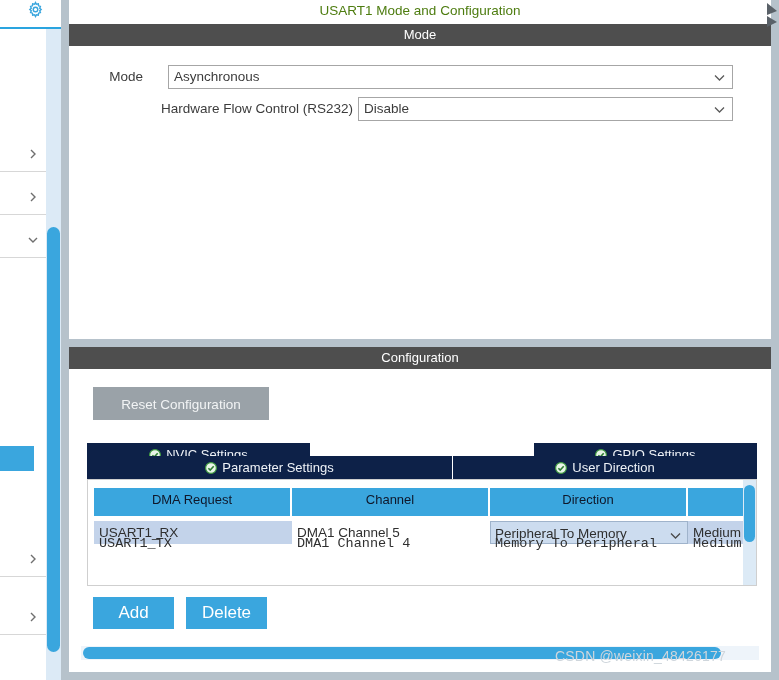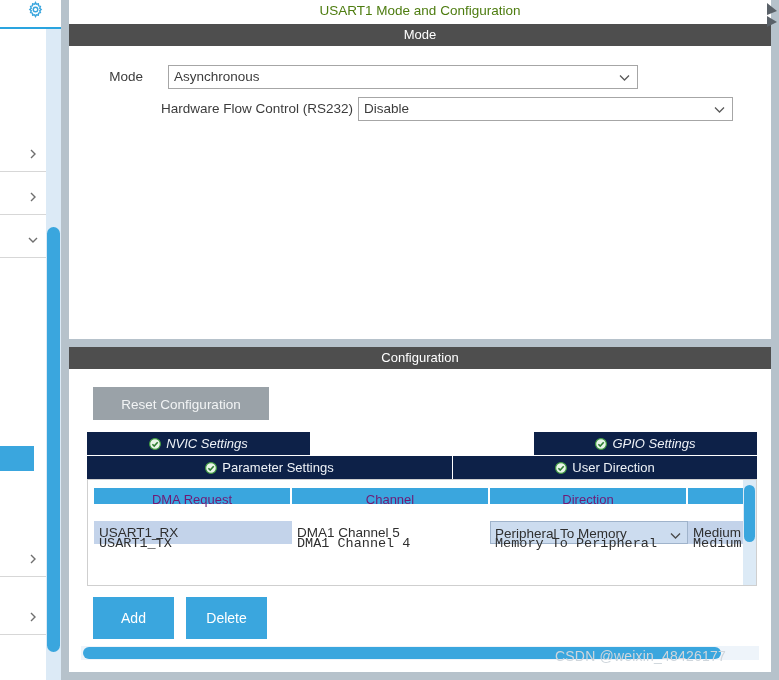--- a/index.html
+++ b/index.html
@@ -211,21 +211,21 @@
     border: 0;
     font-family: "Liberation Sans", sans-serif;
   }
 
   
   .tab-row {
     position: absolute;
     left: 18px;
     height: 23px;
   }
-  #tab-row-1 { top: 63px; width: 638px; font-style: italic; }
+  #tab-row-1 { top: 74px; width: 638px; }
   #tab-row-2 { top: 87px; width: 670px; }
 
   .tab {
     position: absolute;
     top: 0;
     height: 23px;
     background: #0d2148;
     color: #eef2f7;
     font-size: 13px;
     line-height: 23px;
@@ -256,23 +256,23 @@
     box-sizing: border-box;
     overflow: hidden;
   }
   .thead {
     position: absolute;
     left: 0; top: 8px;
     width: 670px; height: 24px;
   }
   .th {
     position: absolute;
-    top: 0; height: 16px;
-    background: #3aa6de;
-    color: #701a75;
+    top: 0; height: 28px;
+    background: #3aa6de;
+    color: #0f172a;
     font-size: 13px;
     line-height: 24px;
     text-align: center;
     box-sizing: border-box;
     border-right: 2px solid #ffffff;
     white-space: nowrap;
   }
   .trow {
     position: absolute;
     left: 0;
@@ -316,24 +316,24 @@
     right: 1px; top: 5px;
     width: 11px; height: 57px;
     background: #3aa6de;
     border-radius: 6px;
   }
 
   
   .act-btn {
     position: absolute;
     top: 228px;
-    height: 42px;
+    height: 32px;
     background: #3aa6de;
     color: #ffffff;
-    font-size: 14px;
+    font-size: 17px;
     line-height: 30px;
     text-align: center;
     border: 0;
     font-family: "Liberation Sans", sans-serif;
   }
   #btn-add { left: 24px; width: 81px; }
   #btn-delete { left: 117px; width: 81px; }
 
   
   .hscroll-track {
@@ -427,21 +427,21 @@
   <div class="main">
 
     <div class="pane-title">USART1 Mode and Configuration</div>
 
     <div class="group-header" id="mode-header">Mode</div>
 
     <div class="mode-body">
 
       <div class="field-row" style="left:20px; top:19px; width:644px;">
         <span class="field-label" style="right:590px;">Mode</span>
-        <div class="combo" style="left:79px; width:470px;">
+        <div class="combo" style="left:79px; width:565px;">
           <span class="val">Asynchronous</span>
           <span class="caret">
             <svg viewBox="0 0 13 13" width="13" height="13" fill="none" stroke="#5a5a5a" stroke-width="1.3">
                 <path d="M2 4.5 6.5 9 11 4.5"></path>
               </svg>
           </span>
         </div>
       </div>
 
       <div class="field-row" style="left:20px; top:51px; width:644px;">

